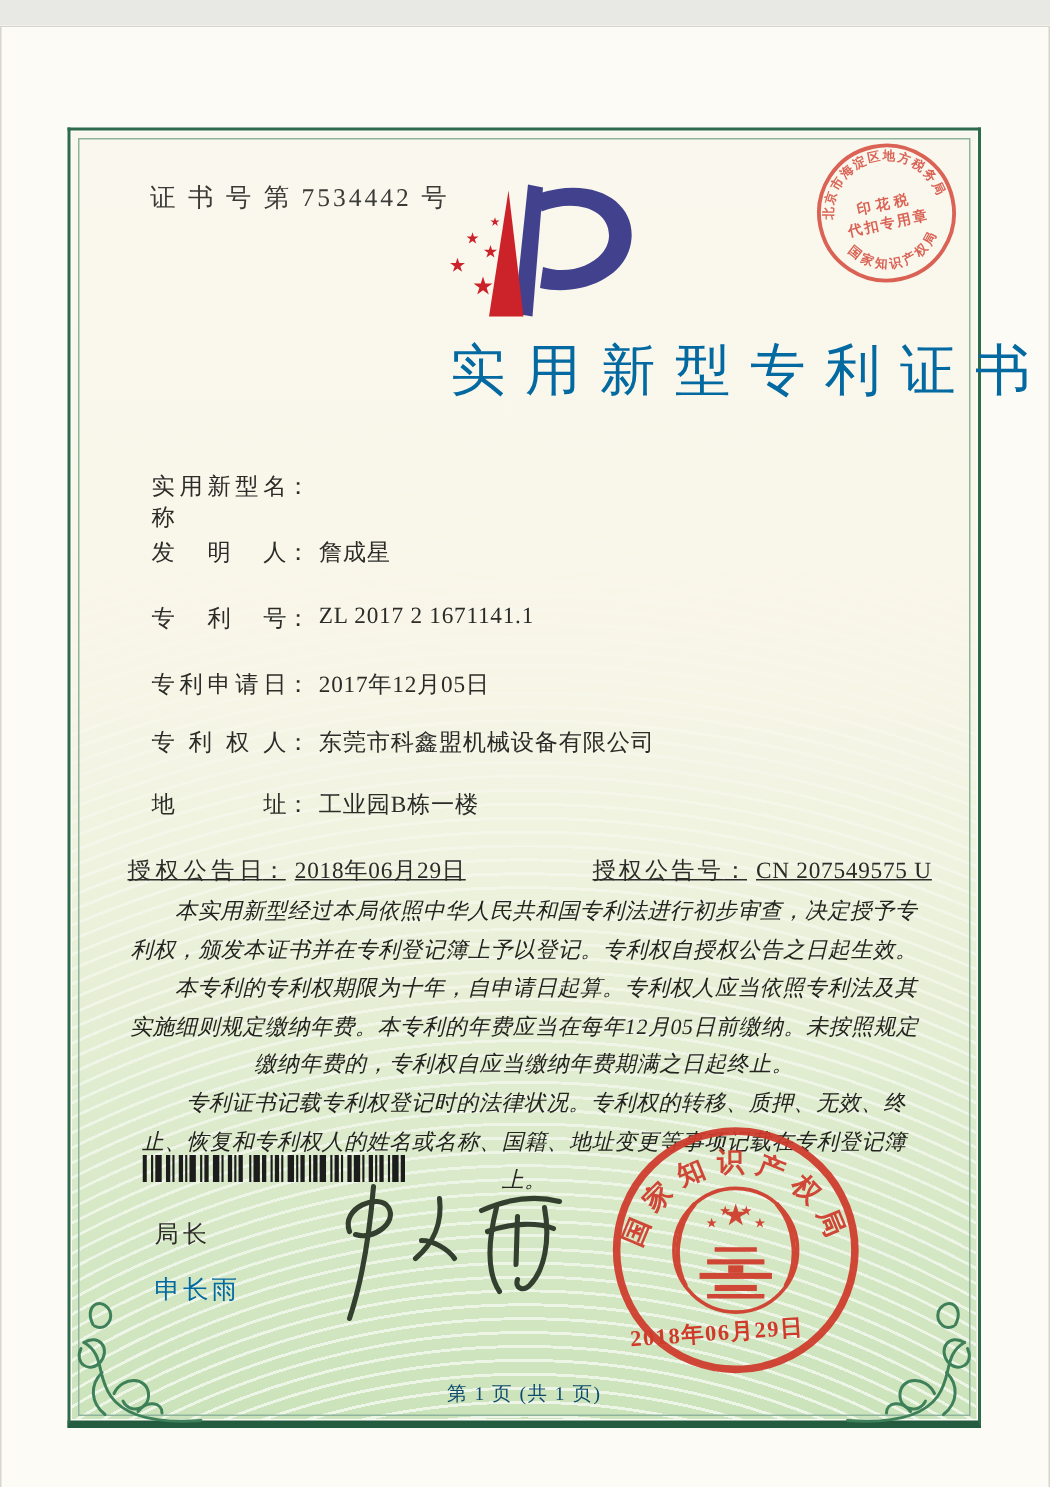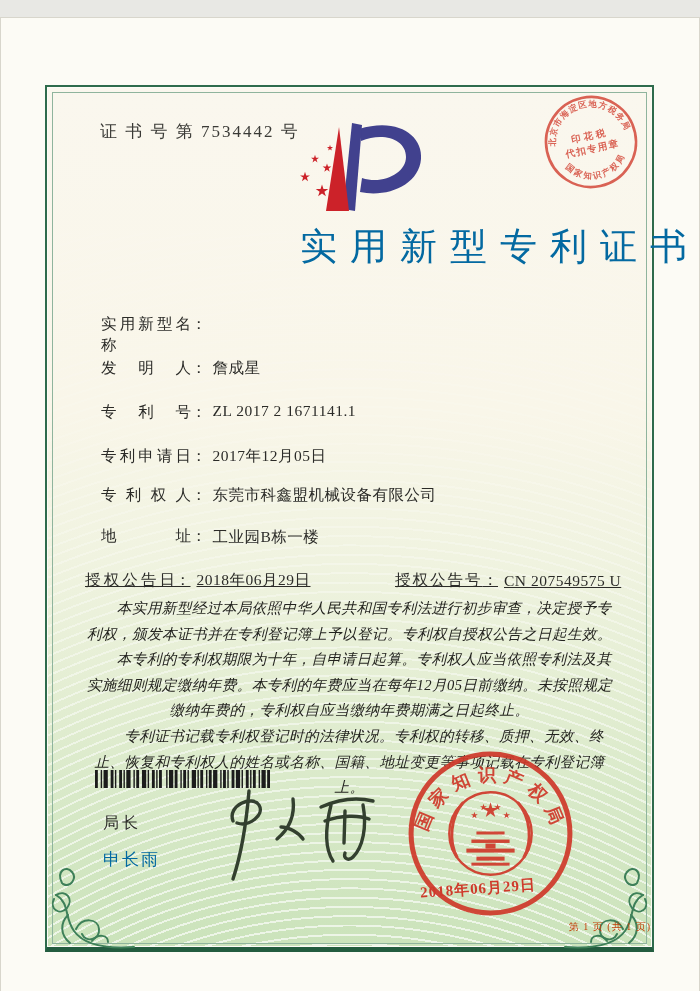--- a/index.html
+++ b/index.html
@@ -52,22 +52,22 @@
   .director-name{position:absolute;left:103px;top:831px;font-size:17px;
     letter-spacing:2px;font-family:"Liberation Sans","DejaVu Sans",sans-serif;
     color:#0369a1;}
   .signature{position:absolute;left:205px;top:770px;}
   .seal{position:absolute;left:398px;top:724px;opacity:.93;}
   .seal-date{position:absolute;left:420px;top:861px;width:160px;
     font-size:15px;color:#cf3a2b;letter-spacing:1px;transform:rotate(-4deg);
     font-weight:bold;}
   .tax-stamp{position:absolute;left:541px;top:75px;transform:rotate(-12deg);
     opacity:.85;}
-  .footer{position:absolute;left:48px;right:49px;top:903px;text-align:right;
-    font-size:10px;letter-spacing:1px;color:#c2410c;}
+  .footer{position:absolute;left:48px;right:49px;top:903px;text-align:center;
+    font-size:13px;letter-spacing:1px;color:#0c4a6e;}
   .flourish{position:absolute;}
   .flourish.left{left:46px;top:846px;}
   .flourish.right{right:47px;top:846px;transform:scaleX(-1);}
 </style>
 </head>
 <body>
 
 <div class="page">
 
   <div class="bg"></div>

